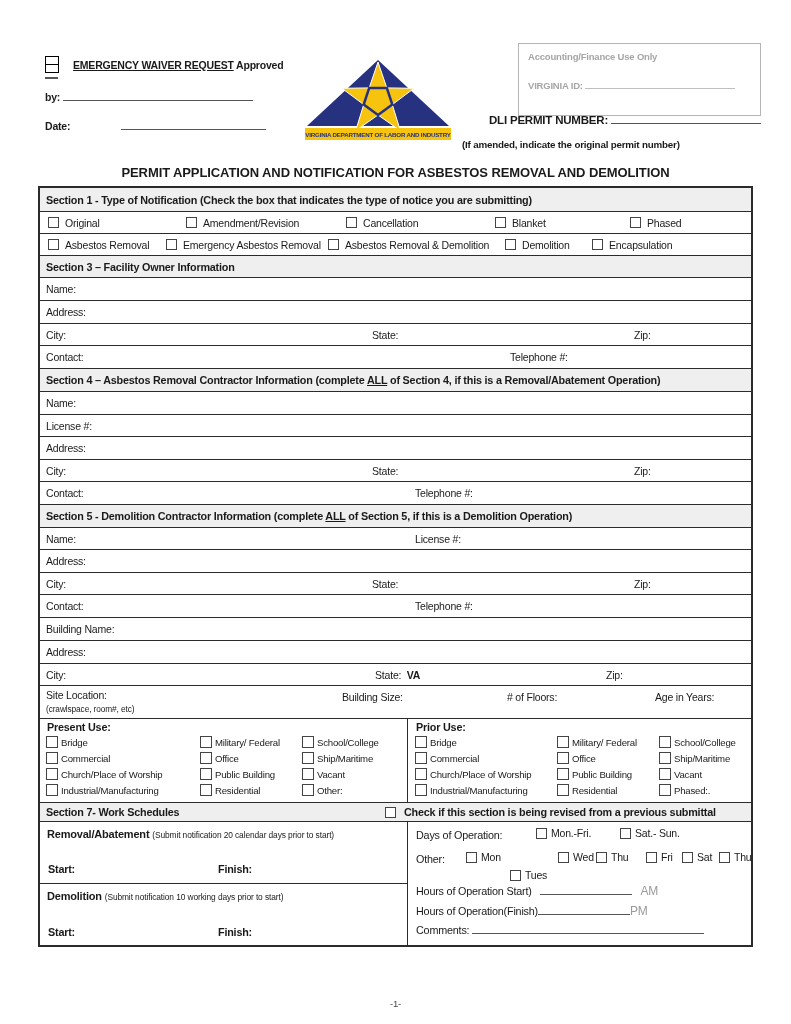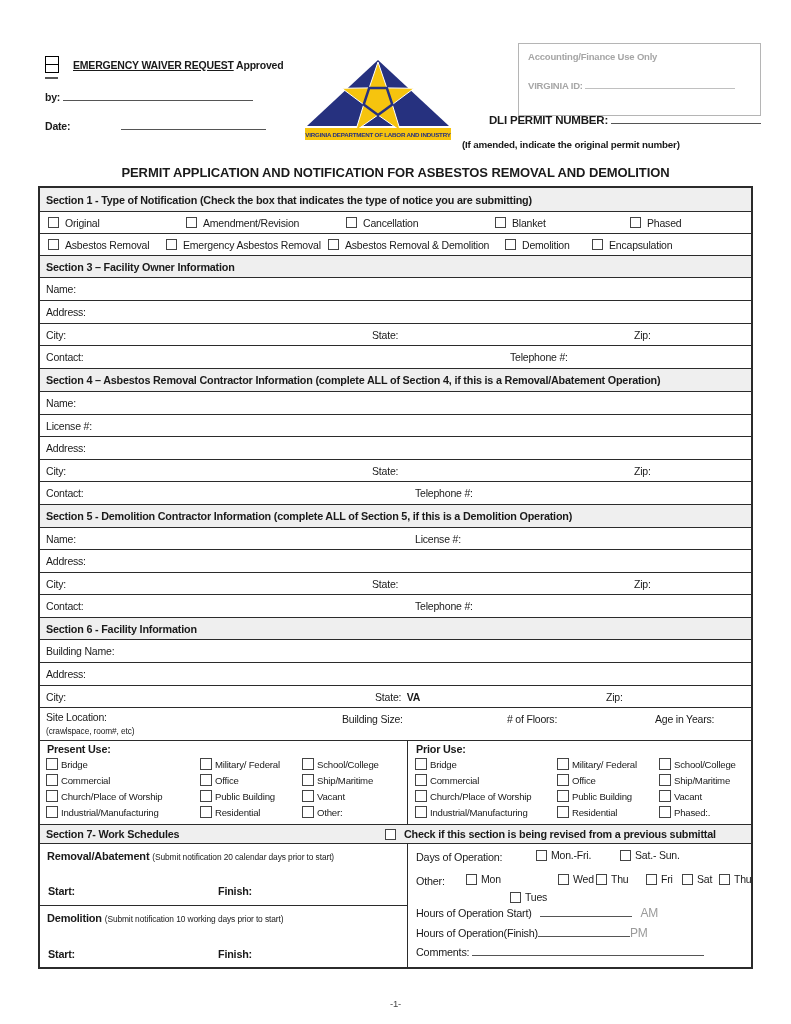--- a/index.html
+++ b/index.html
@@ -34,21 +34,21 @@
   .dli-note{left:462px;top:139px;font-size:9.8px;font-weight:700;white-space:nowrap}
 
   .title{top:165px;left:0;width:100%;text-align:center;font-size:13px;font-weight:700;letter-spacing:-0.1px}
 
   
   .table{left:38px;top:186px;width:715px;border:2px solid #2b2b2b}
   .row{position:relative;border-bottom:1px solid #2b2b2b;background:#fff}
   .row:last-child{border-bottom:none}
   .sec{background:var(--section-bg)}
   .sec .sec-t{position:absolute;left:6px;top:50%;transform:translateY(-50%);font-size:10.8px;font-weight:700;white-space:nowrap}
-  .sec .sec-t .u{}
+  .sec .sec-t .u{text-decoration:underline}
   .lbl{position:absolute;top:50%;transform:translateY(-50%);font-size:10.5px;white-space:nowrap}
   .lbl b{font-weight:700}
   .opt{position:absolute;top:50%;transform:translateY(-50%);display:flex;align-items:center;gap:6px;white-space:nowrap}
   .cb{width:11px;height:11px;border:1.2px solid #444;background:#fff;flex:none;display:inline-block}
   .ol{font-size:10.5px}
   .h24{height:24px}.h23{height:23px}.h22{height:22px}.h19{height:19px}.h33{height:33px}.h84{height:84px}.h123{height:123px}
 
   .two-line{position:absolute;left:6px;top:3px;font-size:10.5px;line-height:1.25}
   .two-line .small{font-size:8.3px;letter-spacing:-0.1px}
   .top-lbl{position:absolute;top:5px;font-size:10.5px;white-space:nowrap}
@@ -215,23 +215,20 @@
   <div class="row h22">
     <span class="lbl" style="left:6px">City:</span>
     <span class="lbl" style="left:332px">State:</span>
     <span class="lbl" style="left:594px">Zip:</span>
   </div>
   <div class="row h23">
     <span class="lbl" style="left:6px">Contact:</span>
     <span class="lbl" style="left:375px">Telephone #:</span>
   </div>
 
-  <div class="row sec h22">
-      <span class="sec-t">Section 6 - Facility Information</span>
-    </div>
   <div class="row h23">
       <span class="lbl" style="left:6px">Building Name:</span>
     </div>
   <div class="row h23">
       <span class="lbl" style="left:6px">Address:</span>
     </div>
   <div class="row h22">
     <span class="lbl" style="left:6px">City:</span>
     <span class="lbl" style="left:335px"><span>State:</span>&nbsp; <b>VA</b></span>
     <span class="lbl" style="left:566px">Zip:</span>

